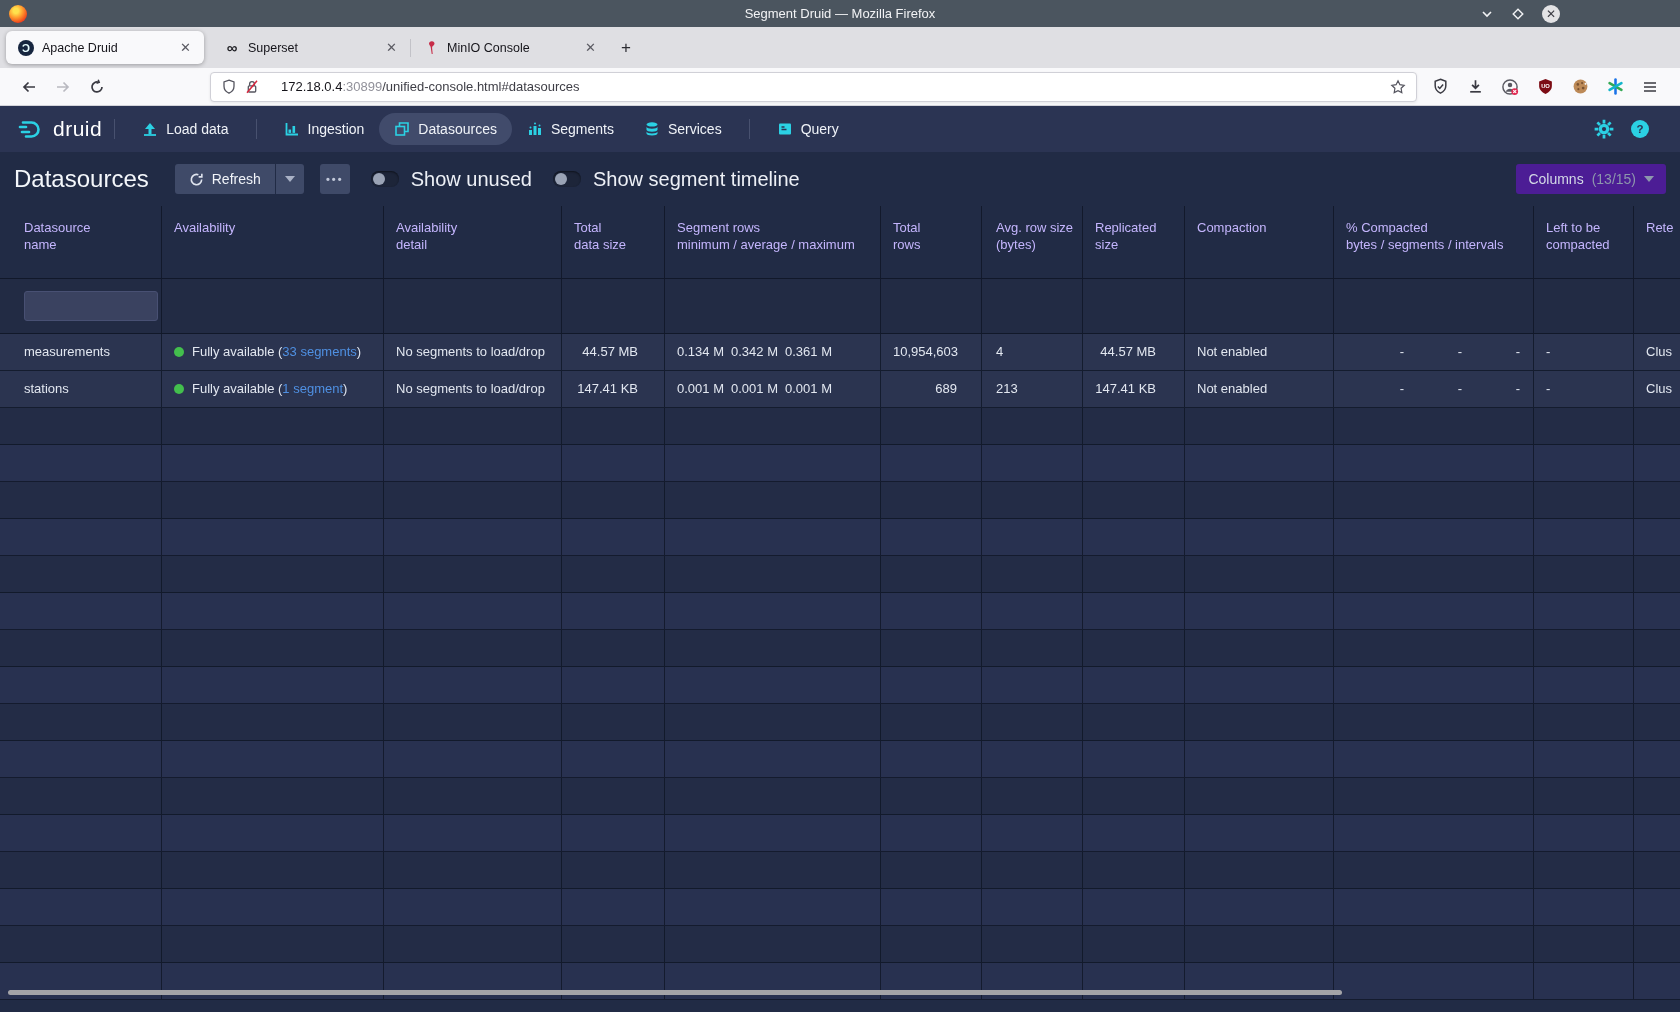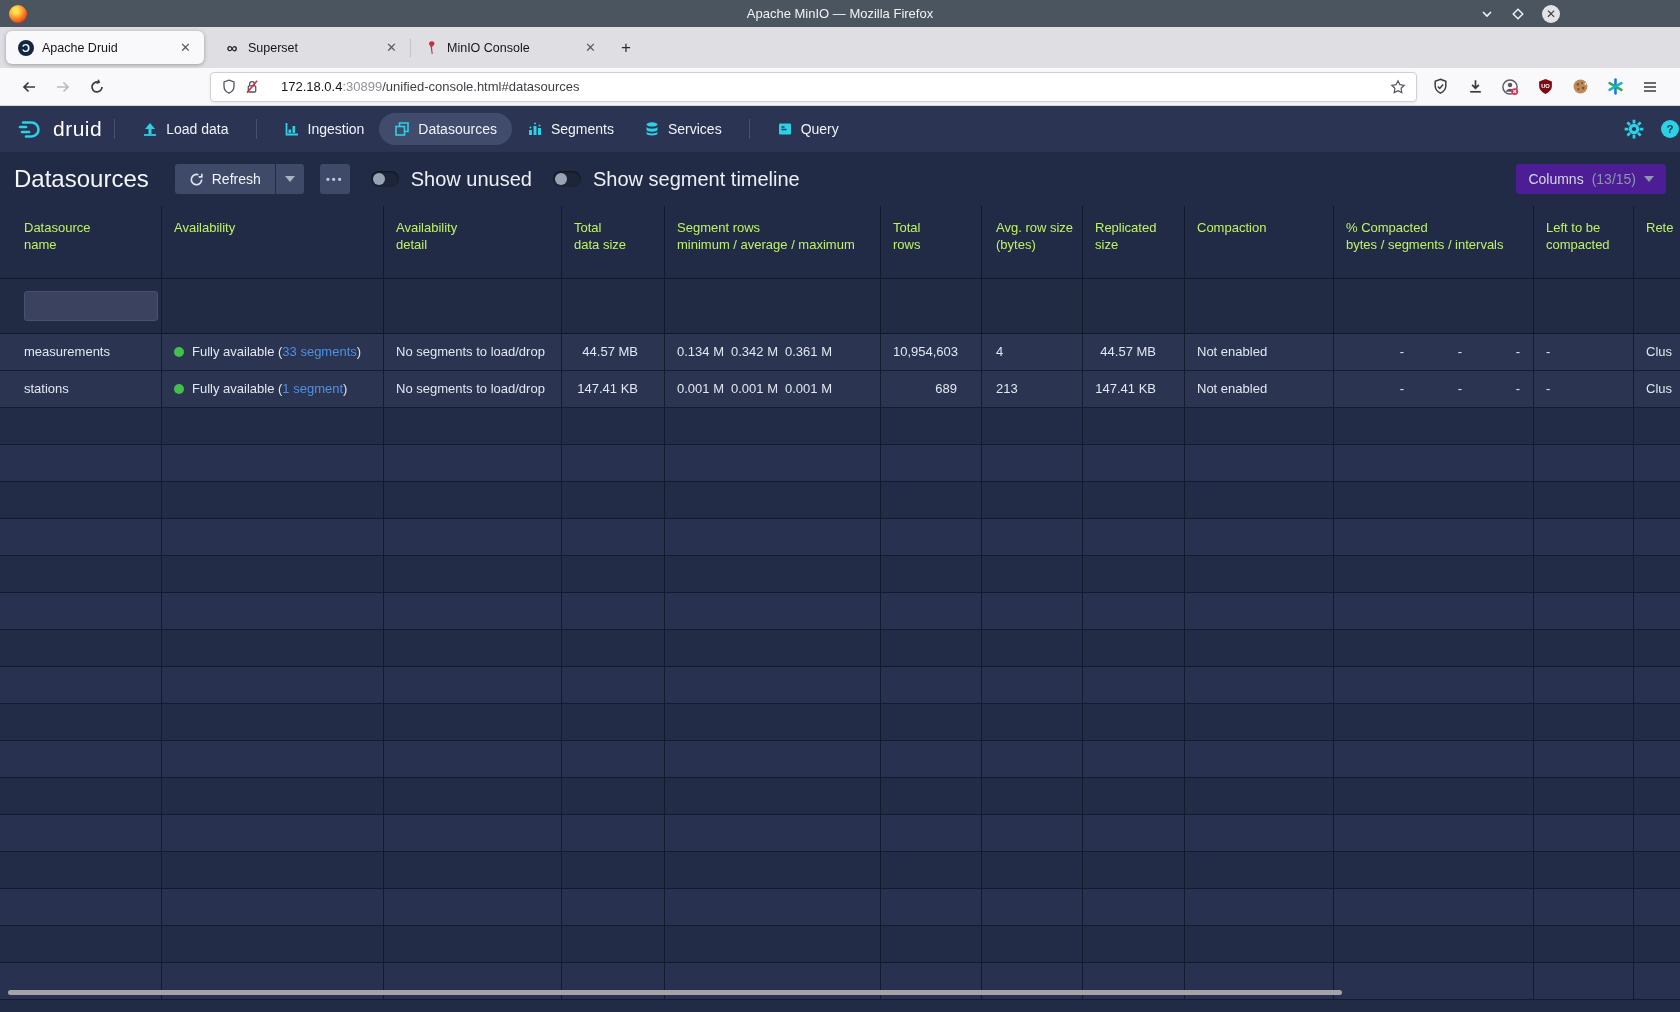--- a/index.html
+++ b/index.html
@@ -32,21 +32,21 @@
   .navbtn{width:34px;height:30px;display:flex;align-items:center;justify-content:center;border-radius:4px;}
   .urlbar{width:1207px;height:30px;margin-left:96px;background:#ffffff;border:1px solid #d0d0d7;border-radius:4px;
     display:flex;align-items:center;padding:0 10px;box-shadow:0 1px 3px rgba(0,0,0,.08);}
   .urltext{font-size:13px;margin-left:21px;flex:1;white-space:nowrap;overflow:hidden;}
   .url-host{color:#15141a;}
   .url-port{color:#91919a;}
   .url-path{color:#3e3e46;}
   .fxicons{display:flex;align-items:center;gap:1px;margin-left:6px;}
 
   
-  .druidnav{height:46px;background:#2b3453;display:flex;align-items:center;color:#eef2f8;padding:0 0 0 16px;}
+  .druidnav{height:46px;background:#2b3453;display:flex;align-items:center;color:#eef2f8;padding:0 30px 0 16px;}
   .brand{display:flex;align-items:center;gap:7px;}
   .brandtext{font-size:21px;color:#ffffff;letter-spacing:.5px;}
   .dsep{width:1px;height:20px;background:#48516f;margin:0 12px;}
   .dnav-item{display:flex;align-items:center;gap:8px;height:32px;padding:0 15px;border-radius:16px;font-size:14px;color:#f0f3f8;white-space:nowrap;}
   .dnav-item.active{background:#414b6b;}
   .dnav-right{margin-left:auto;display:flex;align-items:center;gap:16px;}
 
   
   .page{position:relative;height:860px;background:#212b45;overflow:hidden;}
   .pagehead{height:54px;display:flex;align-items:center;padding:0 14px;}
@@ -64,21 +64,21 @@
   .col-count{color:#8d97ad;}
 
   
   .tablewrap{width:1680px;overflow:hidden;}
   .trow{display:flex;width:1760px;padding-left:12px;}
   .tc{border-right:1px solid rgba(14,20,35,.75);padding:0 12px;overflow:hidden;white-space:nowrap;}
   .c0{width:150px}.c1{width:222px}.c2{width:178px}.c3{width:103px}.c4{width:216px}.c5{width:101px}
   .c6{width:101px}.c7{width:102px}.c8{width:149px}.c9{width:200px}.c10{width:100px}.c11{width:126px}
   .hrow{height:73px;border-bottom:1px solid rgba(14,20,35,.8);}
   .hrow .tc{padding-top:13px;}
-  .hl{font-size:13px;line-height:17px;color:#bef264;}
+  .hl{font-size:13px;line-height:17px;color:#c4b5fd;}
   .frow{height:55px;background:#222b44;border-bottom:1px solid rgba(14,20,35,.8);}
   .filter-box{width:134px;height:30px;margin-top:12px;background:#3a4260;border:1px solid #485073;border-radius:3px;color:#e2e7f0;font-size:13px;padding:0 8px;outline:none;}
   .drow{height:37px;line-height:36px;font-size:13px;color:#e2e7f0;border-bottom:1px solid rgba(14,20,35,.75);}
   .datarow{background:#2b3450;}
   .edark{background:#232c46;}
   .elight{background:#283150;}
   .num{text-align:right;}
   .c3.num{padding-right:26px;}
   .c5.num{padding-right:24px;}
   .c7.num{padding-right:28px;}
@@ -90,21 +90,21 @@
   .hscroll{position:absolute;left:8px;top:838px;width:1334px;height:5px;border-radius:3px;background:#a4a4a8;}
   svg{display:block;}
 </style>
 </head>
 <body>
 
 <div class="screen">
 
   <div class="titlebar">
     <div class="fx-logo"></div>
-    <div class="tb-title">Apache MinIO — Mozilla Firefox</div>
+    <div class="tb-title">Segment Druid — Mozilla Firefox</div>
     <div class="winctl">
       <span>
         <svg width="14" height="14" viewBox="0 0 14 14">
             <path d="M3 5l4 4 4-4" fill="none" stroke="#f2f3f5" stroke-width="1.6"></path>
           </svg>
       </span>
       <span>
         <svg width="14" height="14" viewBox="0 0 14 14">
             <rect x="3.6" y="3.6" width="6.8" height="6.8" fill="none" stroke="#f2f3f5" stroke-width="1.4" transform="rotate(45 7 7)"></rect>
           </svg>

